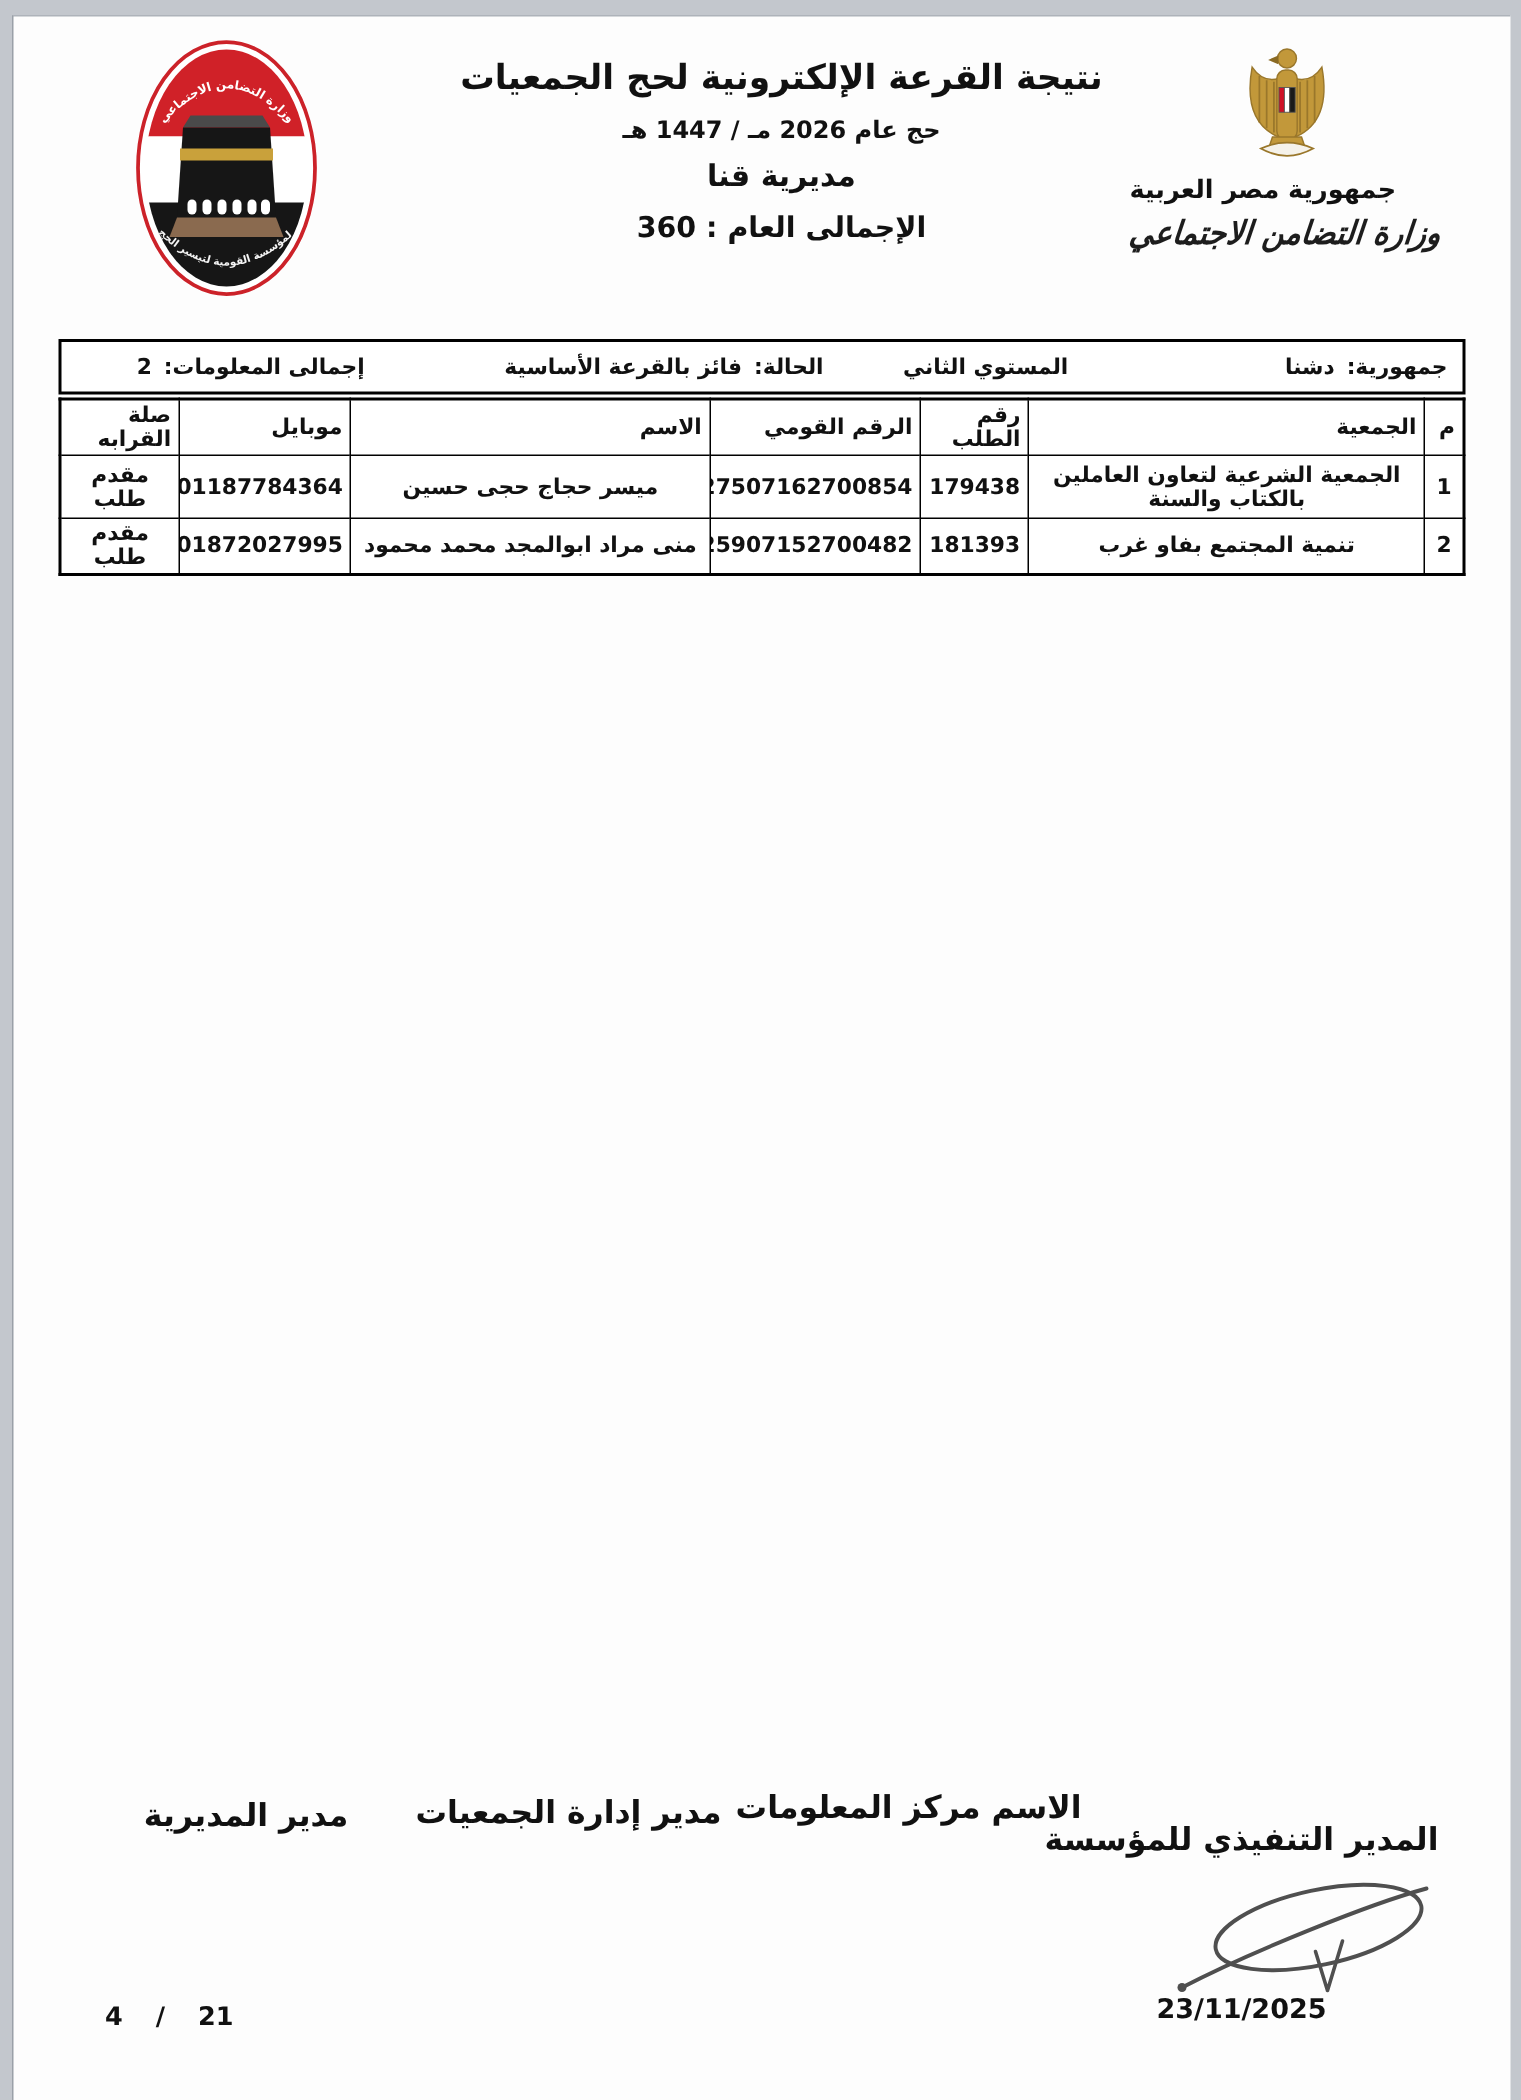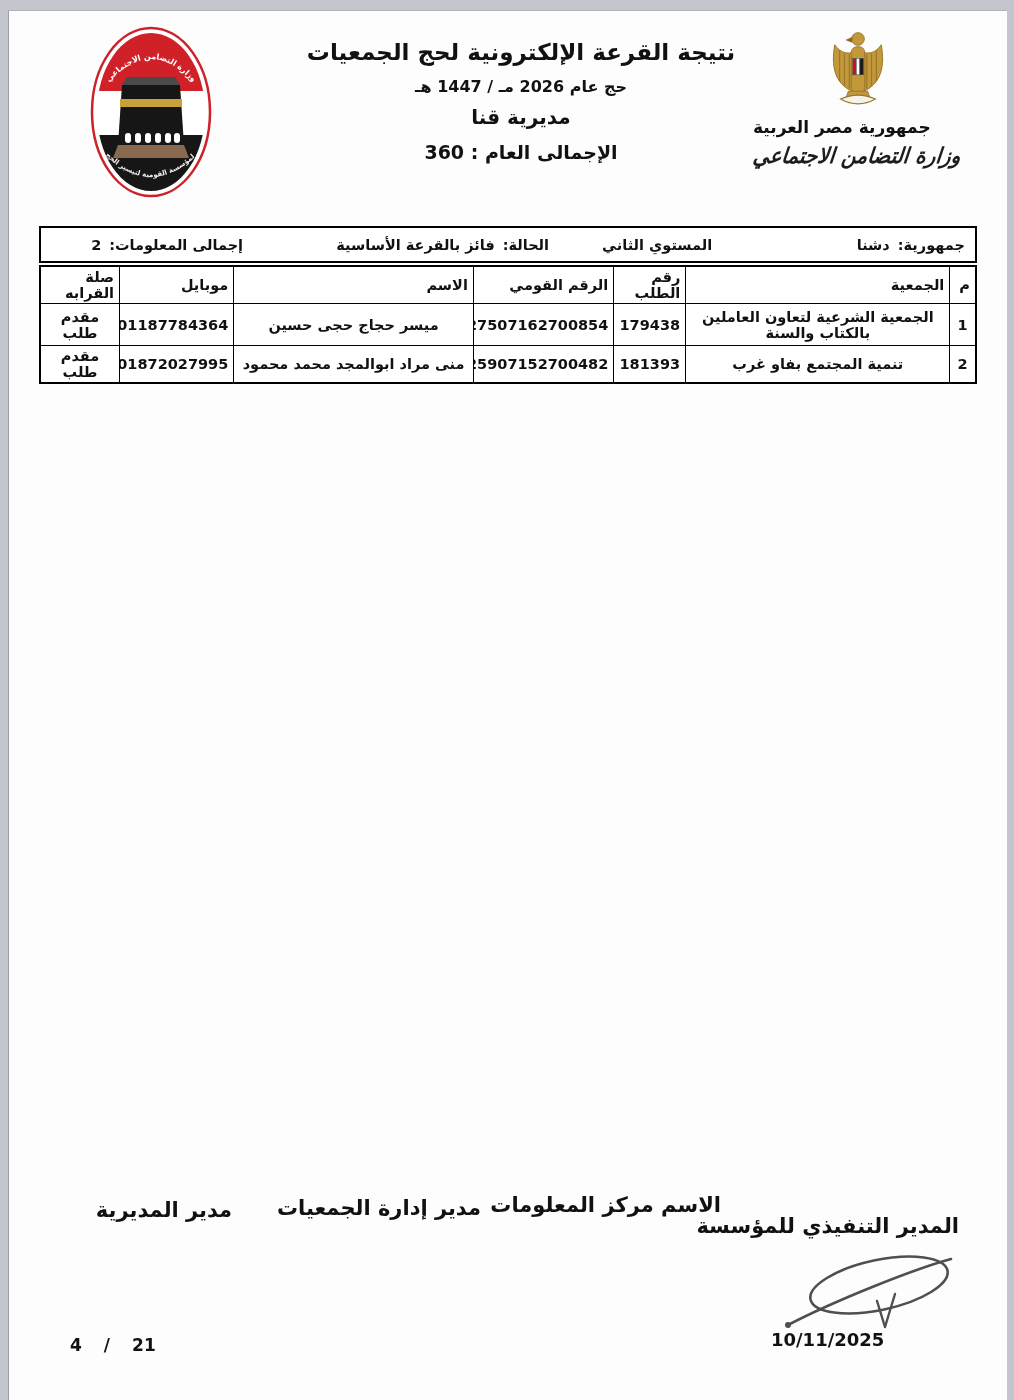--- a/index.html
+++ b/index.html
@@ -218,18 +218,18 @@
 
   <div class="abs sig-scribble">
     <svg viewBox="0 0 190 95" width="190" height="95">
       <circle cx="9" cy="86" r="3" fill="#4f4f4f"></circle>
       <path d="M9,86 C55,62 135,30 172,20" fill="none" stroke="#4f4f4f" stroke-width="2.6" stroke-linecap="round"></path>
       <ellipse cx="100" cy="46" rx="70" ry="25" fill="none" stroke="#4f4f4f" stroke-width="2.6" transform="rotate(-12 100 46)"></ellipse>
       <path d="M116,55 L106,88 M106,88 L98,62" fill="none" stroke="#4f4f4f" stroke-width="2.4" stroke-linecap="round"></path>
     </svg>
   </div>
 
-  <div class="abs footer-date">10/11/2025</div>
+  <div class="abs footer-date">23/11/2025</div>
   <div class="abs footer-page">
     <span>4</span><span>/</span><span>21</span>
   </div>
 
 </div>
 
 </body></html>

